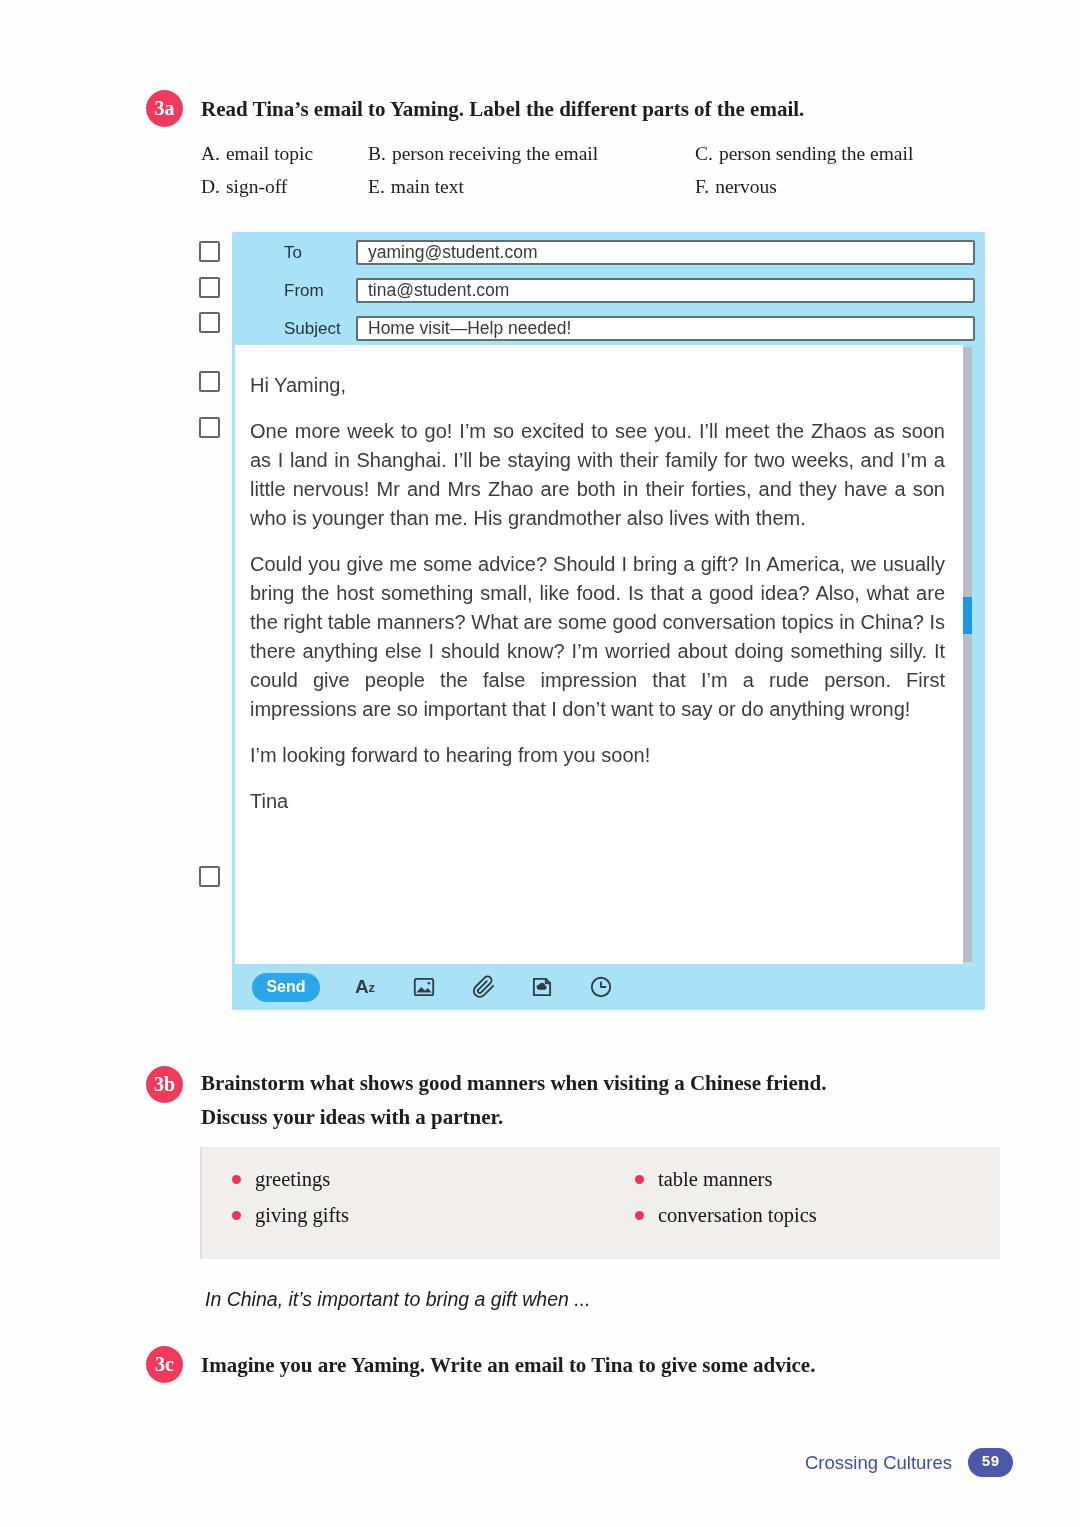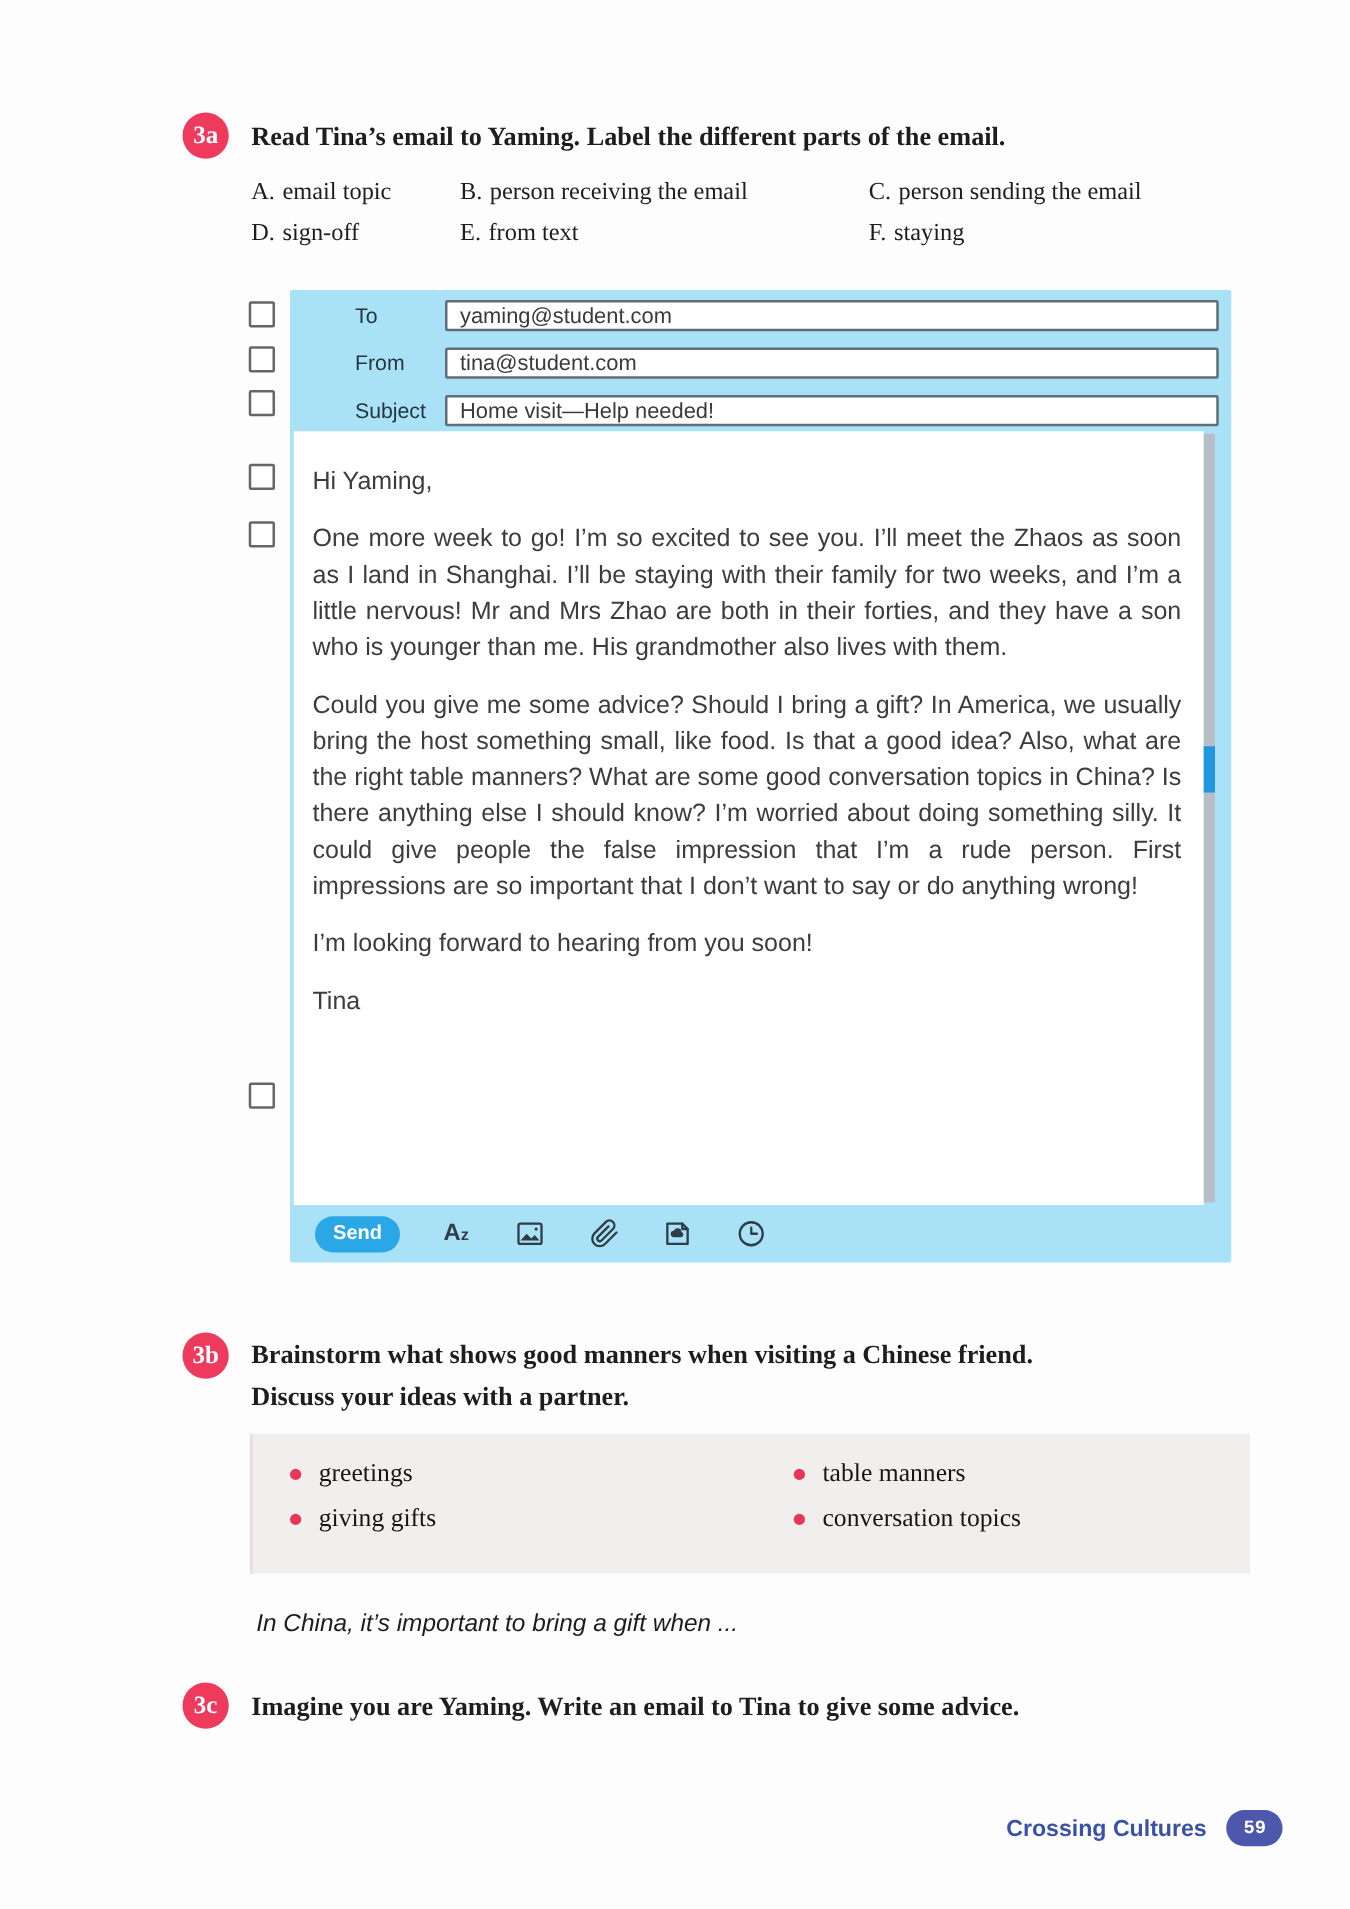--- a/index.html
+++ b/index.html
@@ -87,42 +87,42 @@
     font-family:"Liberation Serif", serif; font-size:20.5px; color:#151515; height:30px; }
   .dot { width:9px; height:9px; border-radius:50%; background:#e8365a; flex:0 0 auto; }
 
   .example-line {
     position:absolute; left:205px; top:1288px;
     font-style:italic; font-size:19.5px; color:#1c1c1c;
   }
 
   
   .footer { position:absolute; left:805px; top:1448px; display:flex; align-items:center; gap:16px; }
-  .footer-label { color:#3b51a5; font-weight:bold; font-size:18.5px; }
+  .footer-label { color:#3b51a5; font-weight:normal; font-size:18.5px; }
   .page-badge {
     width:45px; height:29px; border-radius:15px; background:#4d57ab;
     color:#fff; font-weight:bold; font-size:15px;
     display:flex; align-items:center; justify-content:center;font-family:Liberation Mono, monospace;
   }
 </style>
 </head>
 <body>
 
 <div class="page">
 
   <div class="badge" style="left:146px; top:90px;">3a</div>
   <div class="ex-title" style="left:201px; top:92px; width:820px;">Read Tina’s email to Yaming. Label the different parts of the email.</div>
 
   <div class="options">
     <div class="option"><span>A.</span><span>email topic</span></div>
     <div class="option"><span>B.</span><span>person receiving the email</span></div>
     <div class="option"><span>C.</span><span>person sending the email</span></div>
     <div class="option"><span>D.</span><span>sign-off</span></div>
-    <div class="option"><span>E.</span><span>from text</span></div>
-    <div class="option"><span>F.</span><span>staying</span></div>
+    <div class="option"><span>E.</span><span>main text</span></div>
+    <div class="option"><span>F.</span><span>nervous</span></div>
   </div>
 
   <div class="cb" style="top:241px;"></div>
   <div class="cb" style="top:277px;"></div>
   <div class="cb" style="top:312px;"></div>
   <div class="cb" style="top:371px;"></div>
   <div class="cb" style="top:417px;"></div>
   <div class="cb" style="top:866px;"></div>
 
   <div class="email-box">

